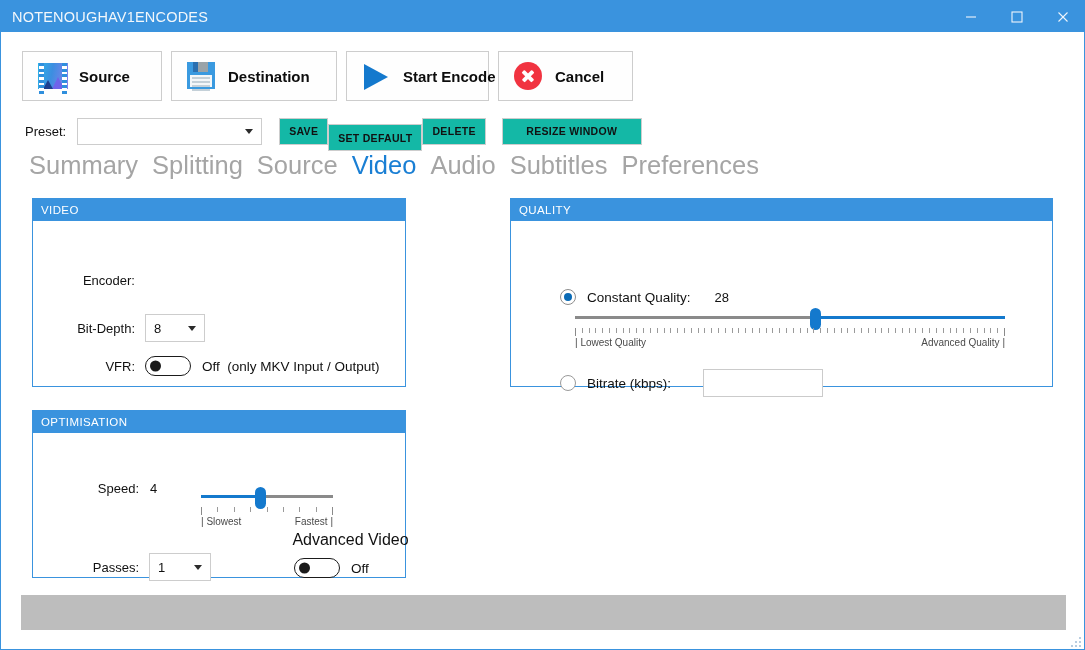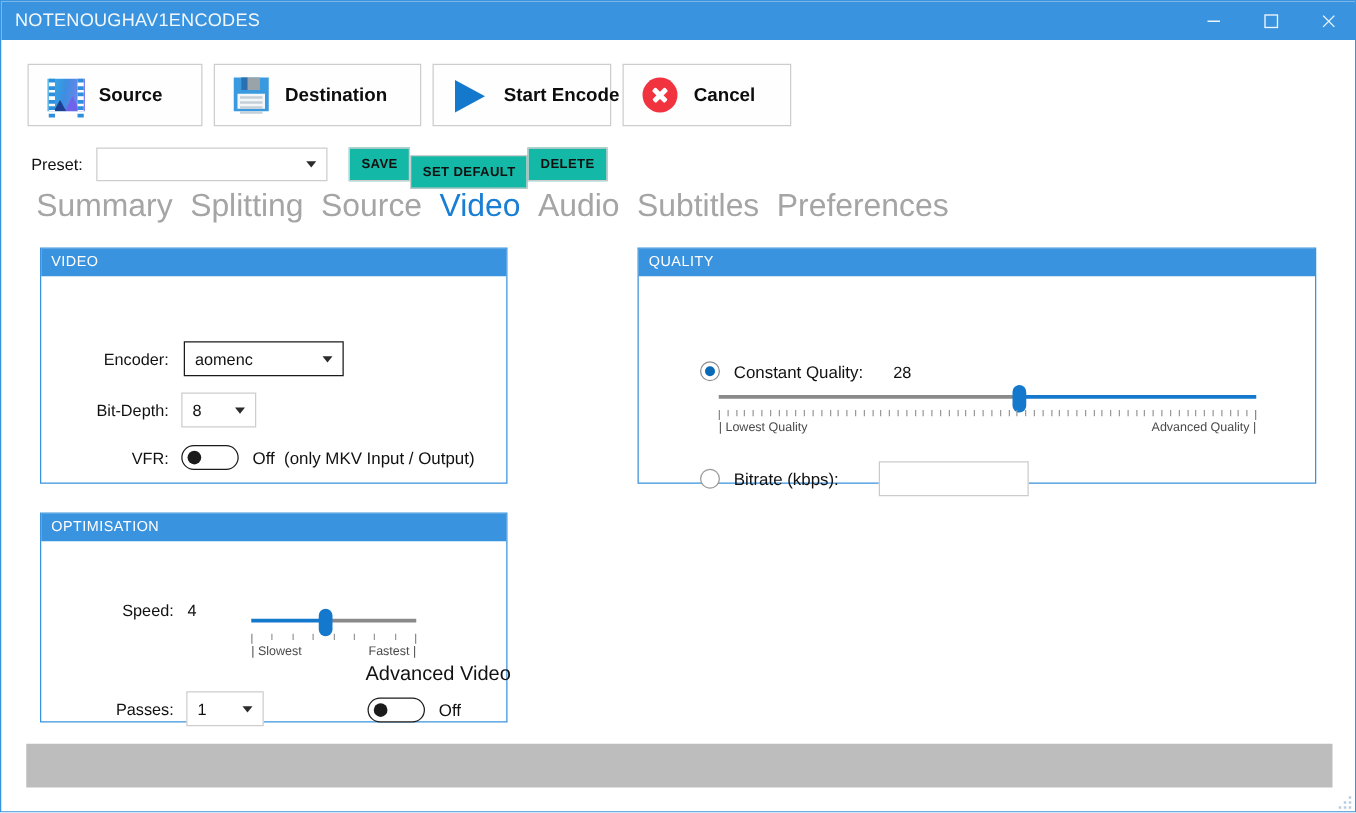--- a/index.html
+++ b/index.html
@@ -305,42 +305,39 @@
 
   <div id="presetrow">
     <div id="preset-label">Preset:</div>
     <div id="preset-combo">
       <span class="cv"></span>
       <span class="caret"></span>
     </div>
     <div class="pbtn" id="btn-save">SAVE</div>
     <div class="pbtn" id="btn-setdefault">SET DEFAULT</div>
     <div class="pbtn" id="btn-delete">DELETE</div>
+    <div class="pbtn" id="btn-resize">RESIZE WINDOW</div>
   </div>
 
   <div id="tabs">
     <div class="tab">Summary</div>
     <div class="tab">Splitting</div>
     <div class="tab">Source</div>
     <div class="tab active">Video</div>
     <div class="tab">Audio</div>
     <div class="tab">Subtitles</div>
     <div class="tab">Preferences</div>
   </div>
 
   <div class="panel" id="panel-video">
     <div class="panel-head">VIDEO</div>
     <div class="panel-body">
 
       <div class="fieldrow" id="row-encoder">
         <div class="flabel">Encoder:</div>
-        <div id="combo-encoder">
-          <span class="cv">aomenc</span>
-          <span class="caret"></span>
-        </div>
       </div>
 
       <div class="fieldrow" id="row-bitdepth">
         <div class="flabel">Bit-Depth:</div>
         <div id="combo-bitdepth">
           <span class="cv">8</span>
           <span class="caret"></span>
         </div>
       </div>
 

